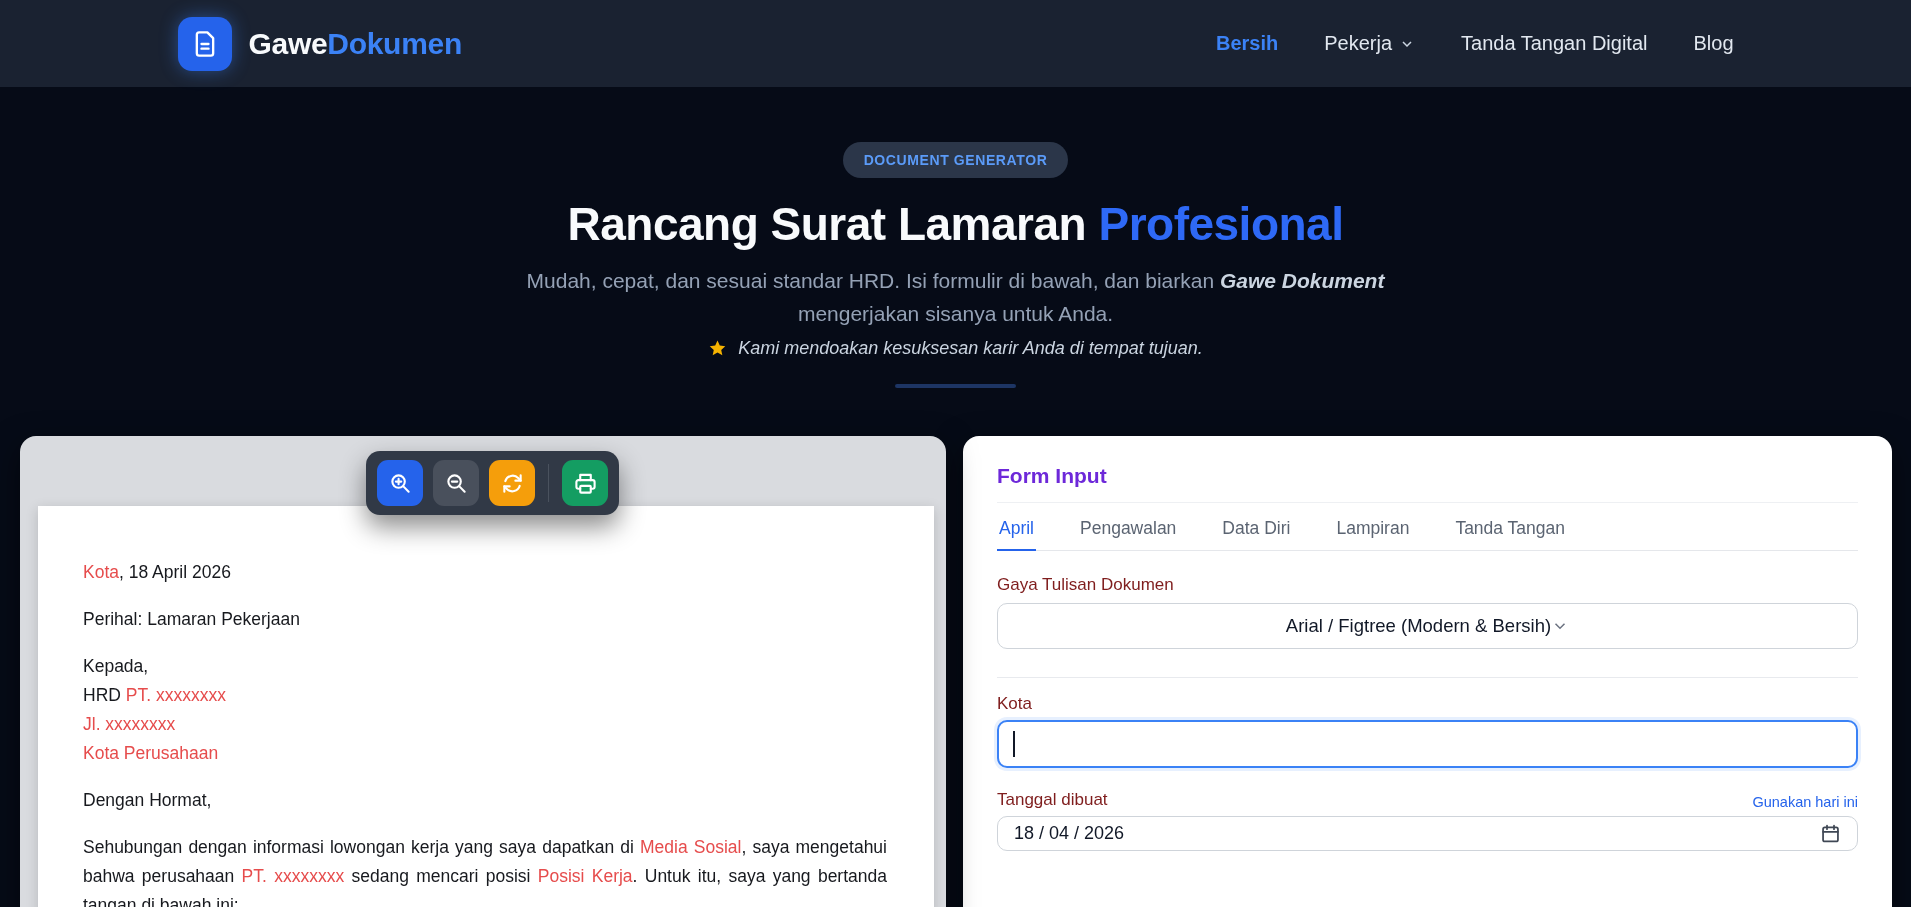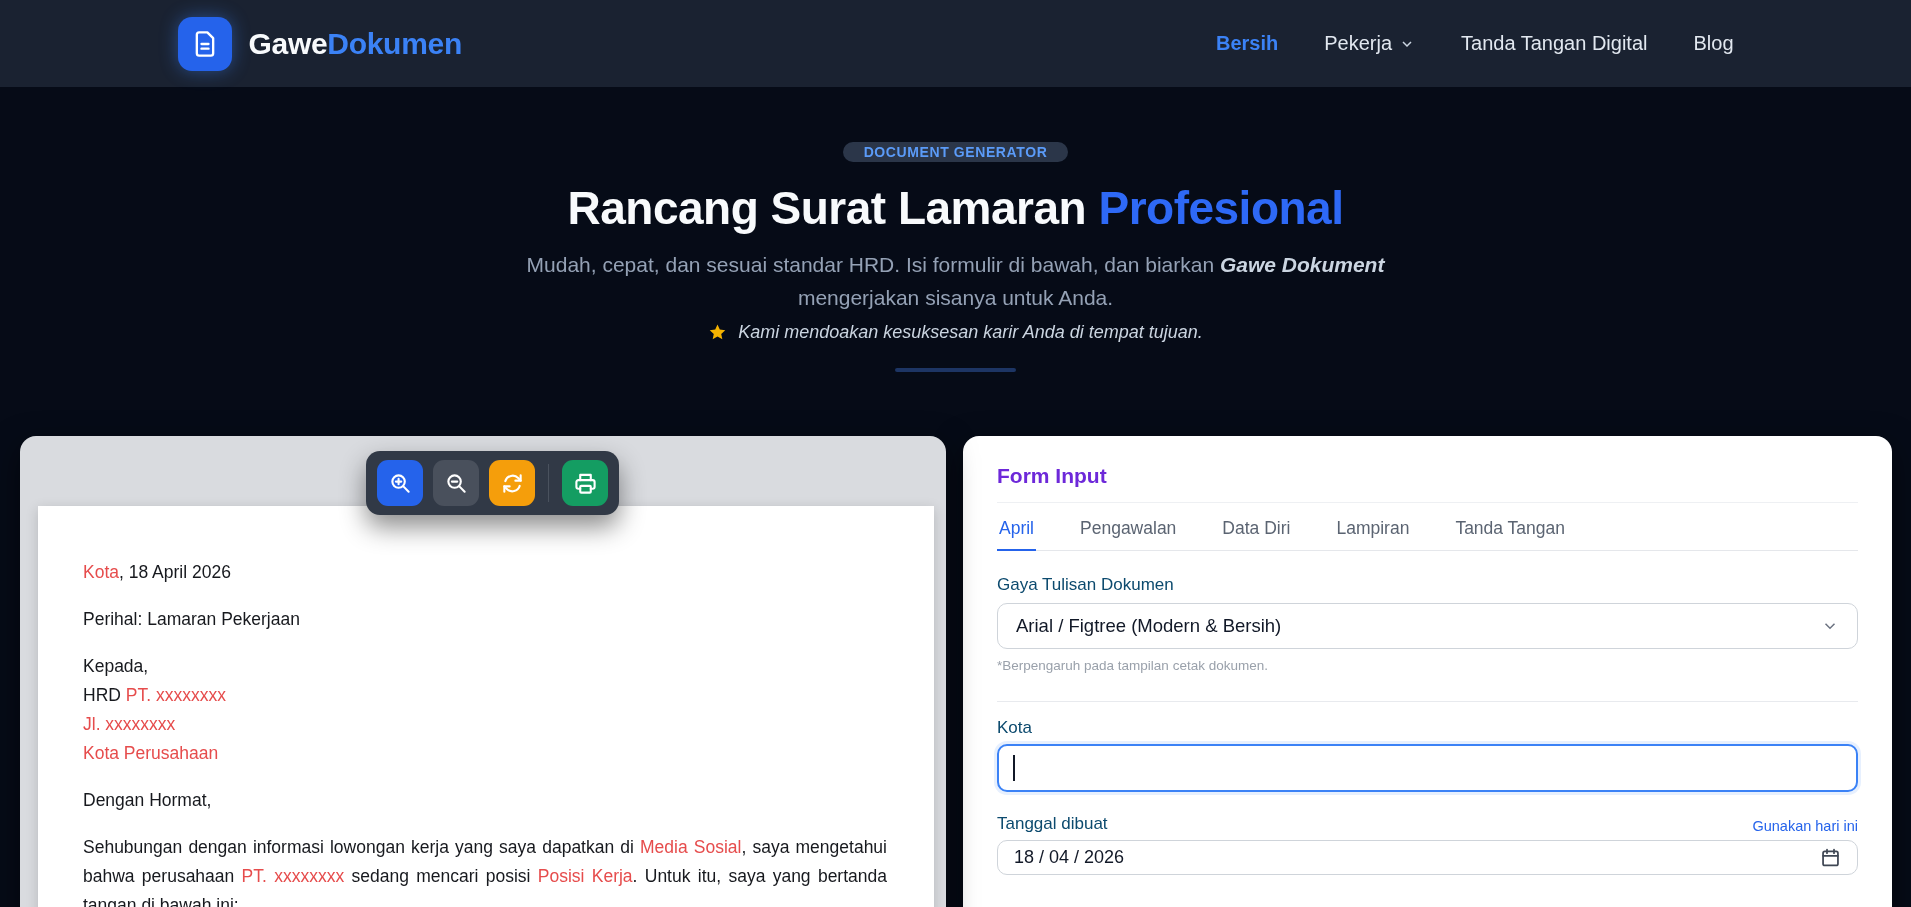--- a/index.html
+++ b/index.html
@@ -16,21 +16,21 @@
   .brand-name { font-size:30px; font-weight:700; color:#f8fafc; letter-spacing:-0.3px; }
   .brand-name .accent { color:#3b82f6; }
   .nav-links { display:flex; align-items:center; gap:46px; }
   .nav-link { font-size:20px; color:#e2e8f0; cursor:pointer; display:flex; align-items:center; gap:7px; }
   .nav-link.active { color:#3b82f6; font-weight:700; }
   .chev { width:16px; height:16px; stroke:#cbd5e1; stroke-width:2.2; fill:none; }
 
   
   .hero { height:349px; display:flex; flex-direction:column; align-items:center; }
   .badge { margin-top:55px; background:#2b3649; color:#5b9bf8; font-size:14px; font-weight:700;
-    letter-spacing:.6px; padding:2px 21px; border-radius:999px; }
+    letter-spacing:.6px; padding:10px 21px; border-radius:999px; }
   .hero-title { margin-top:19px; font-size:46px; font-weight:800; color:#f8fafc; letter-spacing:-0.5px; }
   .hero-title .accent { color:#2e69f6; }
   .hero-sub { margin-top:13px; text-align:center; font-size:21px; line-height:33px; color:#94a1b5; max-width:860px; }
   .hero-sub .brand-em { color:#cbd5e1; font-weight:700; font-style:italic; }
   .blessing { margin-top:8px; display:flex; align-items:center; gap:11px;
     font-size:18px; font-style:italic; color:#cbd5e1; }
   .star-svg { width:19px; height:19px; }
   .hero-divider { margin-top:25px; width:121px; height:4px; background:#1d3564; border-radius:2px; }
 
   
@@ -61,23 +61,23 @@
 
   
   .card-right { flex:1; background:#ffffff; border-radius:16px; padding:28px 34px 40px 34px;
     box-shadow:0 10px 30px rgba(0,0,0,.5); }
   .form-title { font-size:21px; line-height:24px; font-weight:700; color:#6d28d9;
     padding-bottom:14px; border-bottom:1px solid #eef0f3; }
   .tabs { display:flex; gap:42px; border-bottom:1px solid #e5e7eb; padding-top:7px; }
   .tab { padding:8px 2px 10px; font-size:17.5px; color:#5b6472; cursor:pointer; }
   .tab.active { color:#2563eb; border-bottom:2px solid #2563eb; margin-bottom:-1px; }
 
-  .field-label { font-size:17px; color:#0c4a6e; margin-top:24px; margin-bottom:8px; }
+  .field-label { font-size:17px; color:#7f1d1d; margin-top:24px; margin-bottom:8px; }
   .select-box { height:46px; border:1px solid #cfd4da; border-radius:10px; background:#fff;
-    display:flex; align-items:center; justify-content:space-between; padding:0 18px;
+    display:flex; align-items:center; justify-content:center; padding:0 18px;
     font-size:18.5px; color:#111827; cursor:pointer; }
   .select-chev { width:18px; height:18px; stroke:#6b7280; stroke-width:2; fill:none; }
   .hint { font-size:13.5px; color:#9aa1ab; margin-top:9px; }
   .section-divider { height:1px; background:#e8eaee; margin-top:28px; }
   .label-kota { margin-top:16px; margin-bottom:6px; }
   .input-focused { height:48px; border:2px solid #3b82f6; border-radius:10px; background:#fff;
     box-shadow:0 0 0 3px rgba(59,130,246,.12); display:flex; align-items:center; padding:0 14px; }
   .caret { width:1.5px; height:26px; background:#111827; animation:blink 1.1s steps(1) infinite; }
   @keyframes blink { 50% { opacity:0; } }
   .label-row { display:flex; justify-content:space-between; align-items:flex-end; margin-top:22px; margin-bottom:6px; }
@@ -192,21 +192,20 @@
       <span class="tab">Tanda Tangan</span>
     </div>
 
     <div class="field-label">Gaya Tulisan Dokumen</div>
     <div class="select-box">
       <span>Arial / Figtree (Modern &amp; Bersih)</span>
       <svg class="select-chev" viewBox="0 0 24 24">
           <polyline points="6 9 12 15 18 9"></polyline>
         </svg>
     </div>
-    <div class="hint">*Berpengaruh pada tampilan cetak dokumen.</div>
 
     <div class="section-divider"></div>
 
     <div class="field-label label-kota">Kota</div>
     <div class="input-focused">
       <span class="caret"></span>
     </div>
 
     <div class="label-row">
       <span class="field-label">Tanggal dibuat</span>

